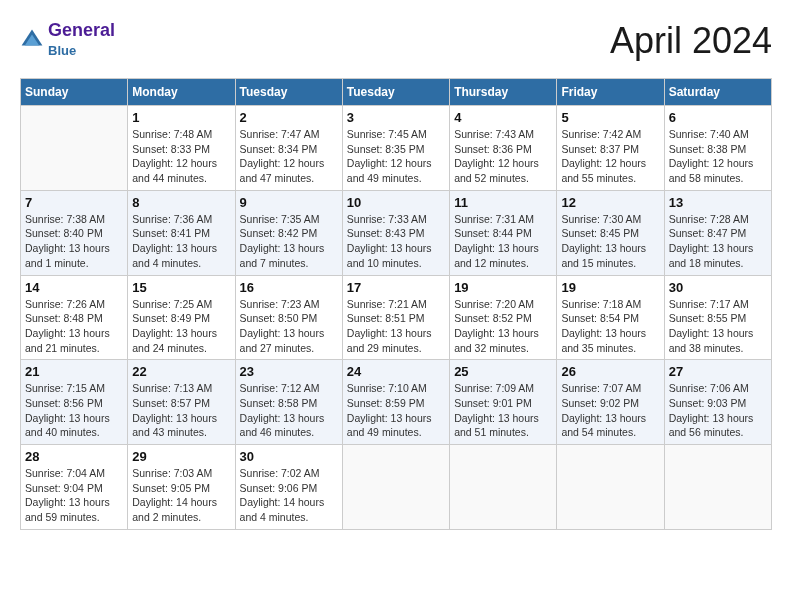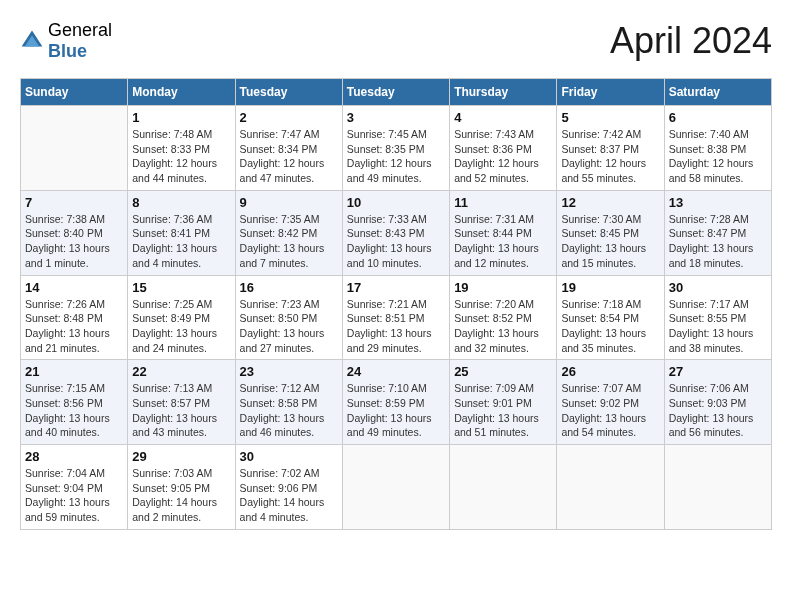--- a/index.html
+++ b/index.html
@@ -80,22 +80,22 @@
 </head>
 <body>
 
 <div class="header">
   <div class="logo">
     <svg class="logo-icon" viewBox="0 0 30 30" xmlns="http://www.w3.org/2000/svg">
       <polygon points="15,2 28,22 2,22" fill="#2e6da4"></polygon>
       <polygon points="15,8 24,22 6,22" fill="#5a9fd4"></polygon>
     </svg>
     <div>
-      <span style="font-size:18px;font-weight:normal;color:#000000;">General</span><br>
-      <span style="font-size:18px;font-weight:bold;color:#2e6da4;">Blue</span>
+      <span style="font-size:18px;font-weight:bold;color:#4c1d95;">General</span><br>
+      <span style="font-size:13px;font-weight:bold;color:#2e6da4;">Blue</span>
     </div>
   </div>
   <div class="title-block">
     <div class="month-title">April 2024</div>
   </div>
 </div>
 
 <table class="calendar">
   <thead>
     <tr>

